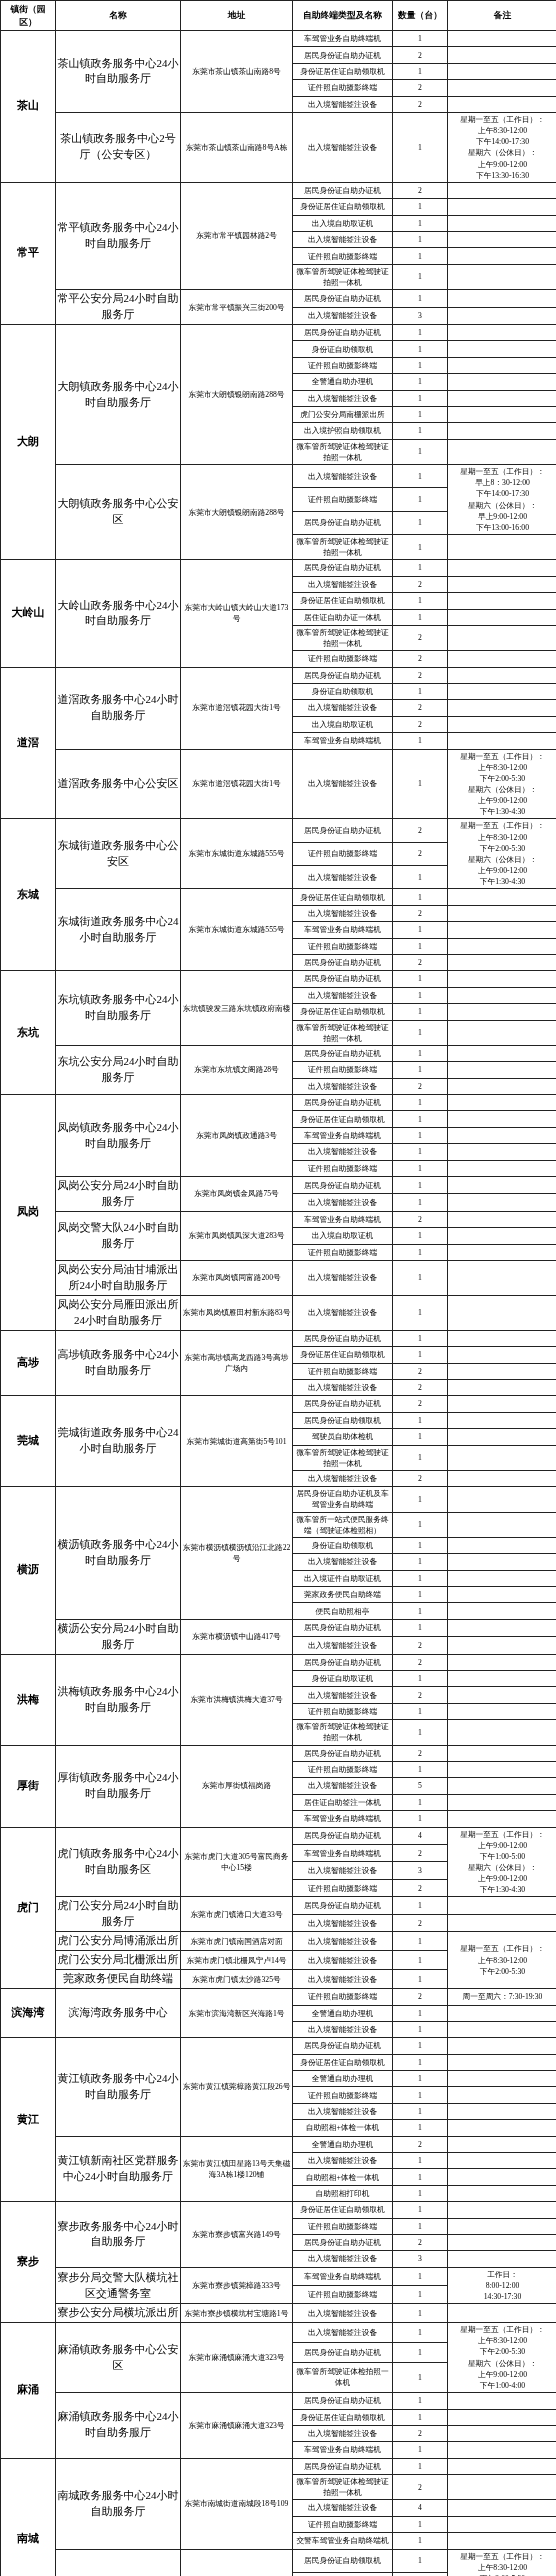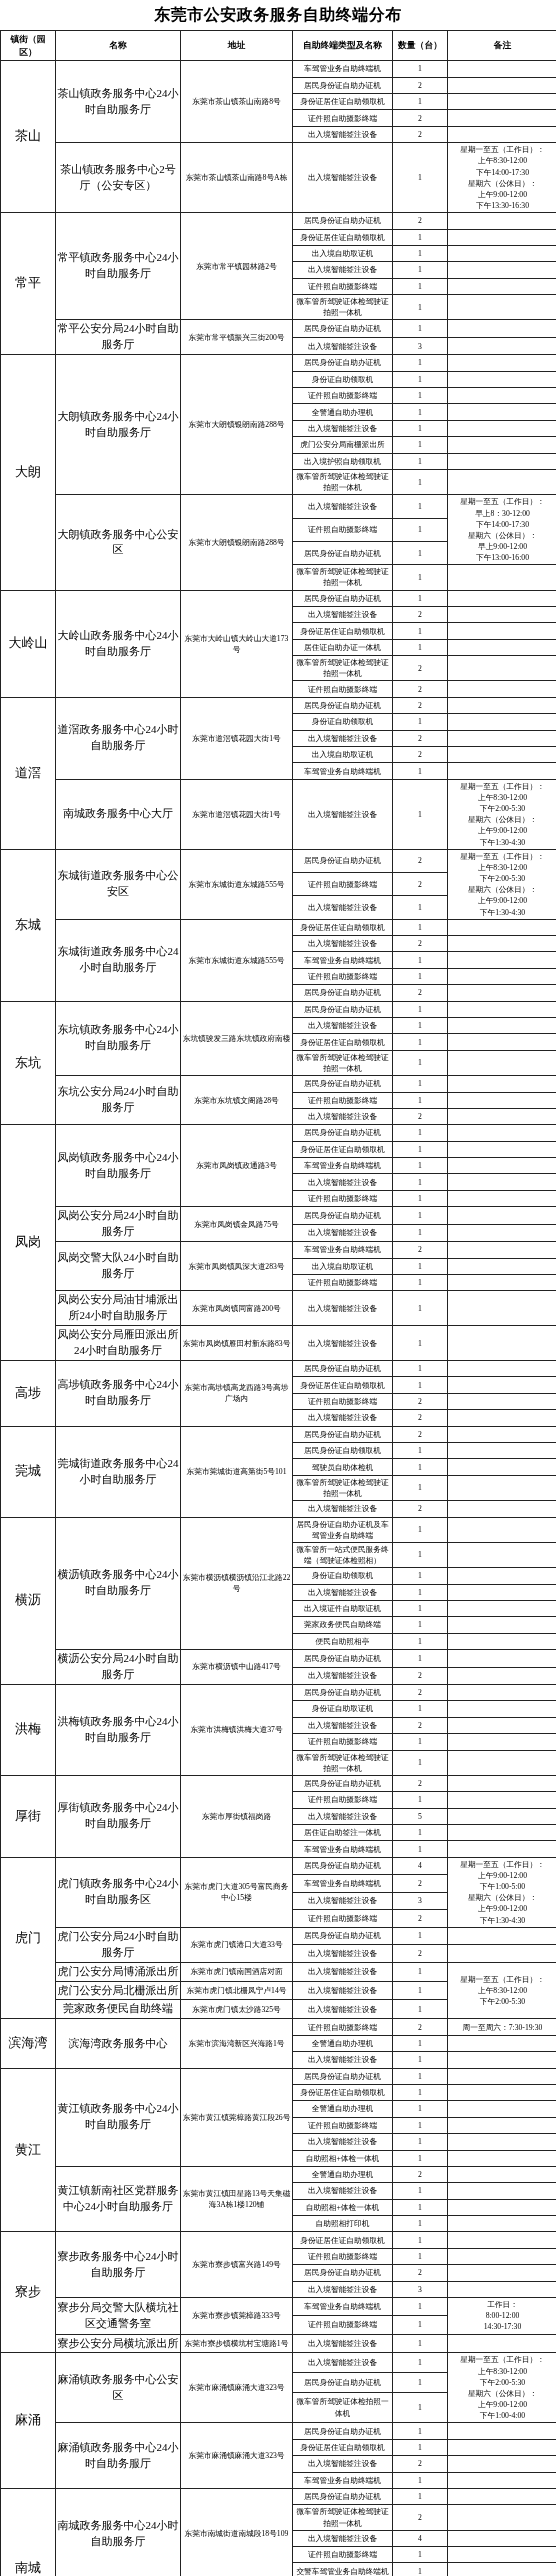--- a/index.html
+++ b/index.html
@@ -3,33 +3,32 @@
 <meta charset="utf-8">
 <style>
   html,body{margin:0;padding:0;background:#fff;color:#000;
     font-family:"Liberation Serif","DejaVu Serif",serif;}
   .page{width:556px;background:#fff;}
   .title{font-size:16px;font-weight:bold;text-align:center;margin:0;padding:5.2px 0 4.1px;letter-spacing:0.5px;}
   table{width:556px;border-collapse:collapse;table-layout:fixed;border:1px solid #000;}
   th,td{border:0.5px solid #222;text-align:center;vertical-align:middle;
     font-size:7.7px;padding:1px 1.5px;line-height:1.45;word-break:break-all;}
   thead th{font-weight:bold;font-size:8.8px;height:27px;}
-  td.town{font-weight:normal;font-size:13px;}
+  td.town{font-weight:bold;font-size:11px;}
   td.venue{font-size:11px;margin-left:34px;}
   td.addr{font-size:7.7px;text-align:center;}
   td.device{height:13.4px;}
   td.qty{height:13.4px;}
   td.remark{white-space:pre-line;font-size:7.7px;}
   tr.town-start td{border-top:1px solid #000;}
 </style>
 </head>
 <body>
 
 <div class="page">
-  <h1 class="title">东莞市公安政务服务自助终端分布</h1>
   <table>
     <colgroup>
       <col style="width:55px">
         <col style="width:125px">
         <col style="width:112px">
       <col style="width:100px">
         <col style="width:55px">
         <col style="width:110px">
     </colgroup>
     <thead>
@@ -251,21 +250,21 @@
           <td class="device">出入境自助取证机</td>
           <td class="qty">2</td>
           <td class="remark"></td>
         </tr>
         <tr>
           <td class="device">车驾管业务自助终端机</td>
           <td class="qty">1</td>
           <td class="remark"></td>
         </tr>
         <tr>
-          <td class="venue">南城政务服务中心大厅</td>
+          <td class="venue">道滘政务服务中心公安区</td>
           <td class="addr">东莞市道滘镇花园大街1号</td>
           <td class="device">出入境智能签注设备</td>
           <td class="qty">1</td>
           <td class="remark">星期一至五（工作日）：
 上午8:30-12:00
 下午2:00-5:30
 星期六（公休日）：
 上午9:00-12:00
 下午1:30-4:30</td>
         </tr>

